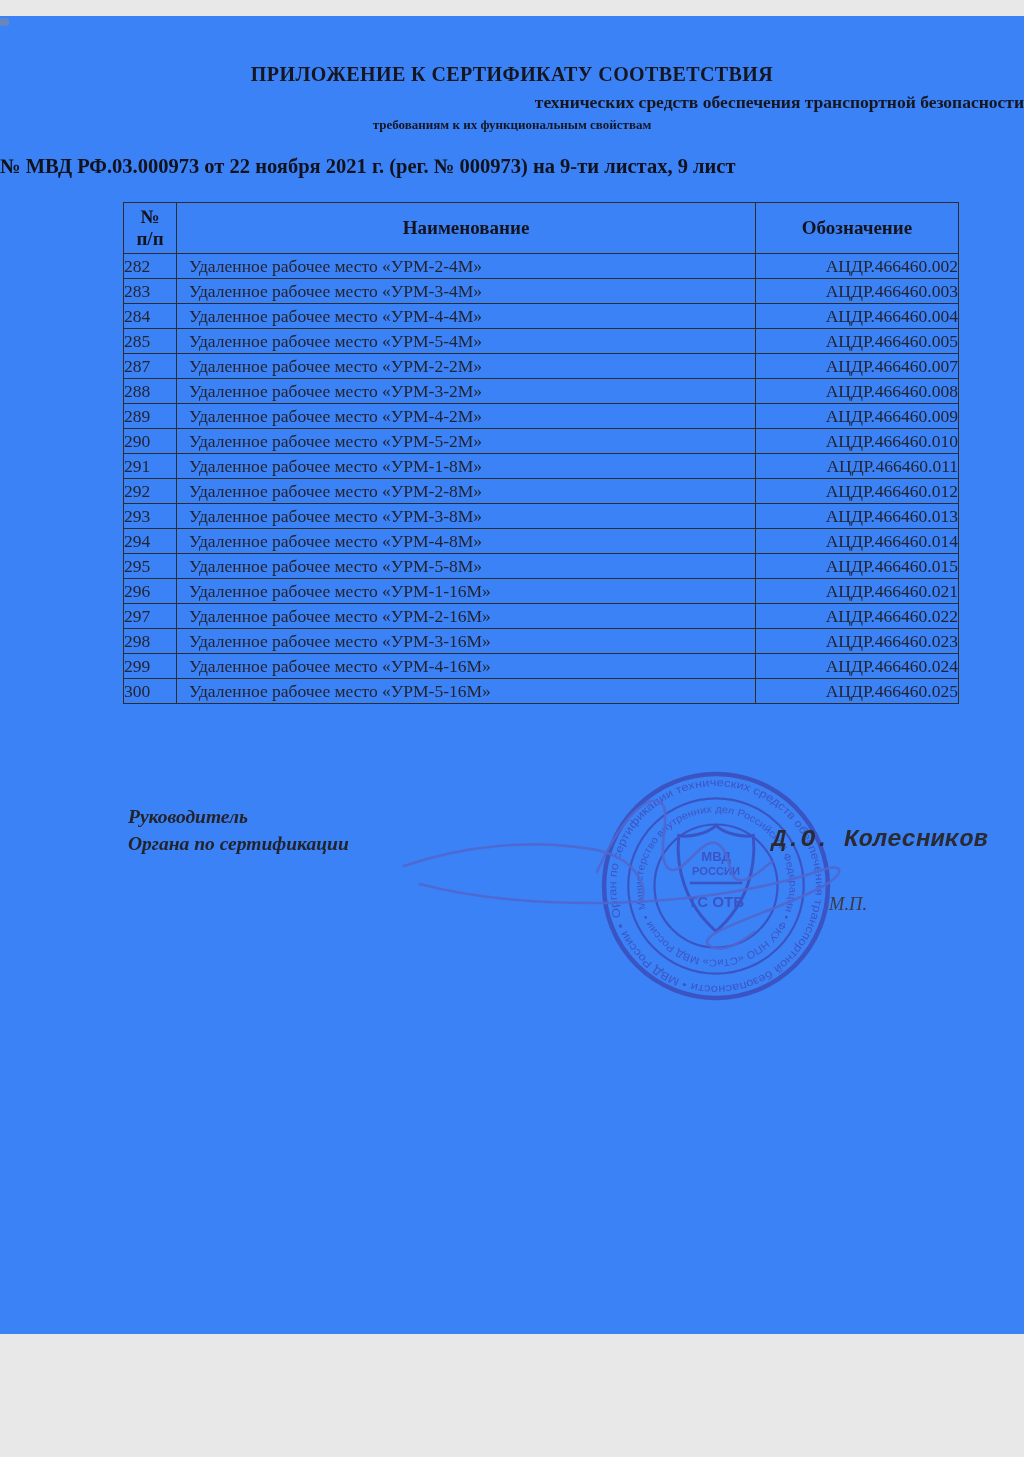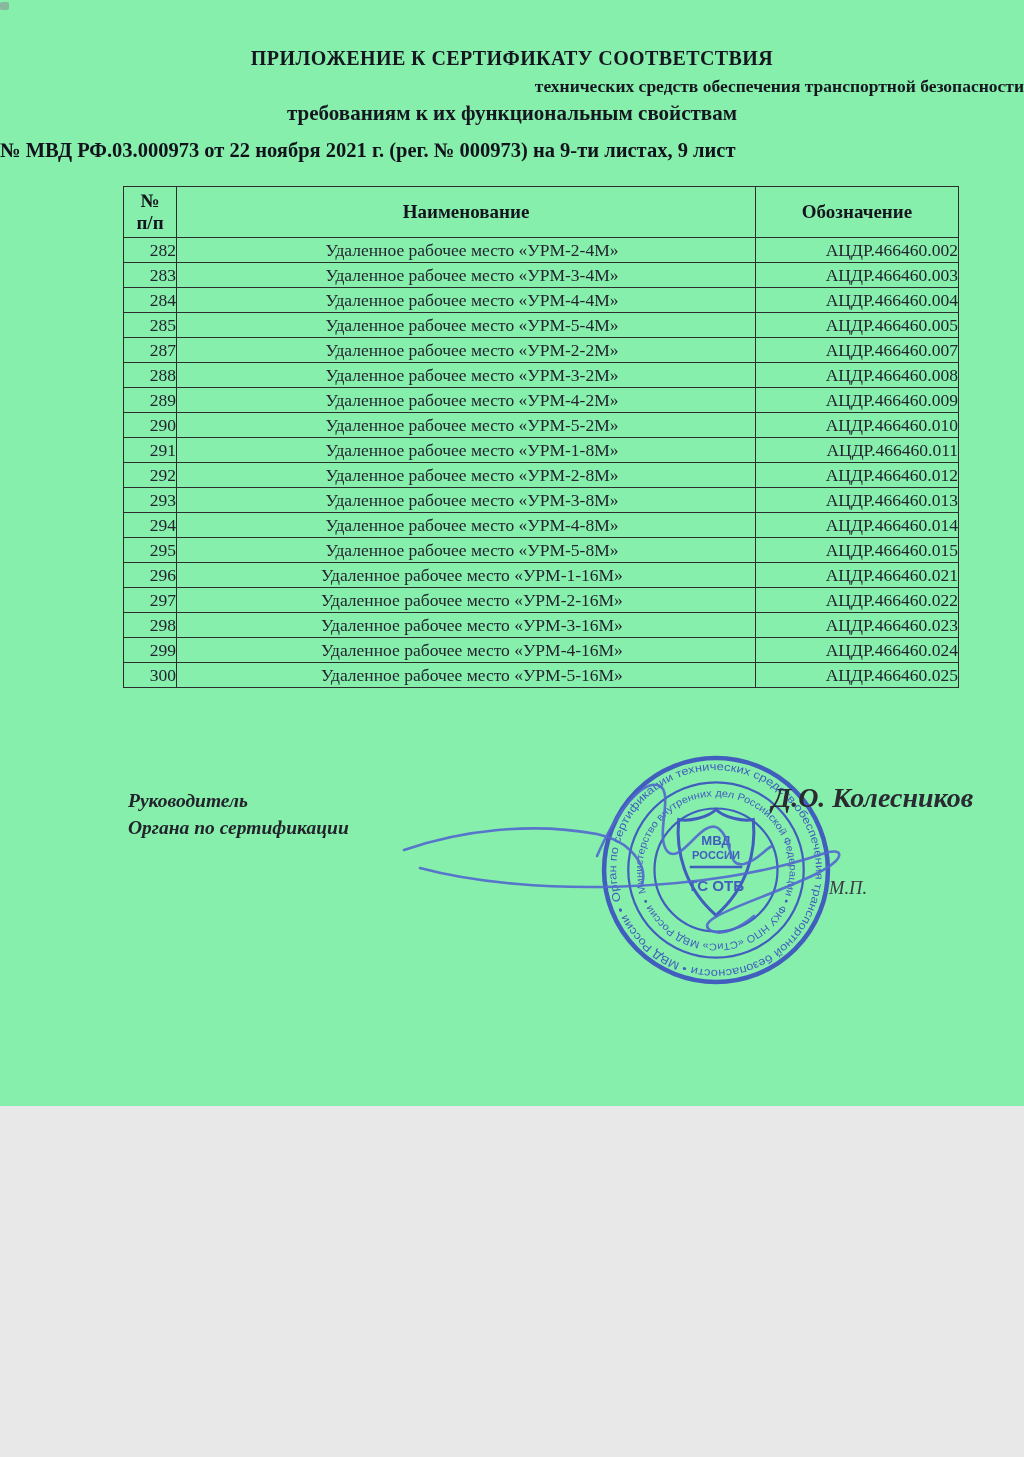--- a/index.html
+++ b/index.html
@@ -1,34 +1,34 @@
 <!DOCTYPE html>
 <html lang="ru"><head>
 <meta charset="utf-8">
 <style>
   html,body { margin:0; padding:0; background:#e8e8e8; }
   .page {
     position:relative;
-    width:1024px; height:1106px;
-    margin:0 auto;
-    background:#86efac;
+    width:1024px; height:1318px;
+    margin:16px auto;
+    background:#3b82f6;
     font-family:"Liberation Serif", serif;
     color:#1f1f1f;
     overflow:hidden;
   }
   
   .title-1 {
     position:absolute; top:47px; left:0; width:100%;
     text-align:center; font-weight:bold; font-size:20px; letter-spacing:.4px;
     color:#161620;
   }
   .title-2 { position:absolute; top:76px; left:0; width:100%;
     text-align:right; font-weight:bold; font-size:17.5px; color:#161620; }
   .title-3 { position:absolute; top:101px; left:0; width:100%;
-    text-align:center; font-weight:bold; font-size:21px; color:#161620; }
+    text-align:center; font-weight:bold; font-size:13px; color:#161620; }
   .reg-line {
     position:absolute; top:139px; left:0; width:100%;
     text-align:left; font-weight:bold; font-size:20.5px; color:#12121c;
   }
   
   table.cert {
     position:absolute; left:123px; top:186px; width:835px;
     border-collapse:collapse; table-layout:fixed;
   }
   table.cert th, table.cert td {
@@ -38,33 +38,34 @@
   table.cert col.c-num  { width:53px; }
   table.cert col.c-name { width:579px; }
   table.cert col.c-des  { width:203px; }
   table.cert thead th {
     height:48px; font-size:19px; font-weight:bold; text-align:center;
     color:#14141e; line-height:1.15; padding:1px 0;
   }
   table.cert tbody td {
     height:24px; font-size:17.5px; color:#242430; padding:0;
   }
-  td.col-num  { text-align:right; }
-  td.col-name { padding-left:12px !important; text-align:center; }
+  td.col-num  { text-align:left; }
+  td.col-name { padding-left:12px !important; text-align:left; }
   td.col-designation { padding-left:9px !important; text-align:right; }
   
   .role {
     position:absolute; left:128px; top:787px;
     font-weight:bold; font-style:italic; font-size:19.5px; color:#23232b;
     line-height:1.4;
   }
   .signer-name {
-    position:absolute; left:772px; top:782px;
-    font-weight:bold; font-style:italic; font-size:28px; color:#2a2a33;
+    position:absolute; left:772px; top:810px;
+    font-weight:bold; font-style:italic; font-size:24px; color:#2a2a33;
     z-index:4;
+    font-family:Liberation Mono, monospace;
   }
   .seal-note {
     position:absolute; left:829px; top:878px;
     font-style:italic; font-size:18.5px; color:#3a3a42;
   }
   
   .stamp {
     position:absolute; left:595px; top:749px; width:242px; height:242px;
     z-index:2; filter:blur(0.45px); opacity:.92;
   }

